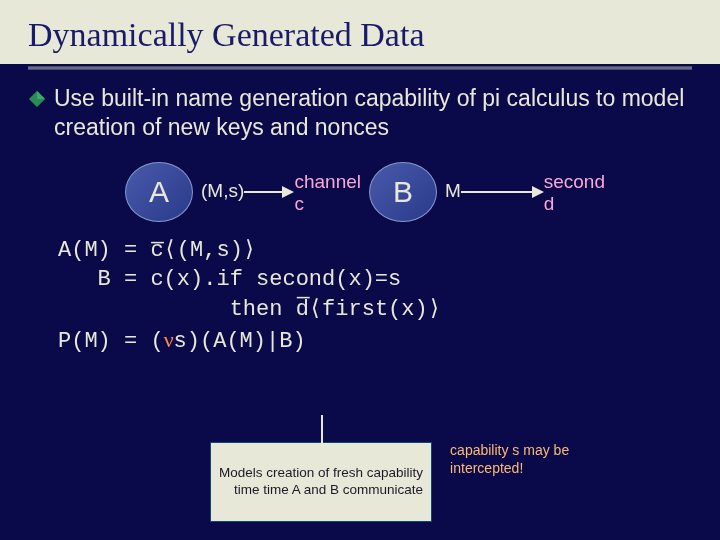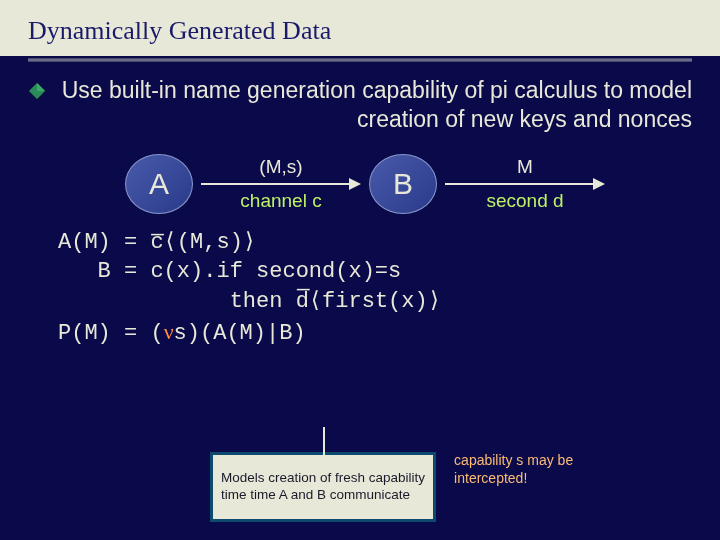--- a/index.html
+++ b/index.html
@@ -9,42 +9,41 @@
     background: #0a0a4a;
     font-family: Georgia, 'Times New Roman', serif;
     overflow: hidden;
     position: relative;
   }
   .title-block {
     background: #e8e8d8;
     padding: 16px 28px 10px 28px;
   }
   .title {
-    font-size: 26px;
+    font-size: 34px;
     color: #1a1a6a;
     font-weight: normal;
   }
   .title-underline {
     height: 4px;
     margin-left: 28px;
     margin-right: 28px;
     margin-top: 2px;
     background: linear-gradient(to bottom, #6a6a8a 0%, #6a6a8a 40%, #e8e8d8 40%, #e8e8d8 60%, #6a6a8a 60%, #6a6a8a 100%);
     border-top: 1px solid #4a4a6a;
     border-bottom: 1px solid #4a4a6a;
   }
   .content {
     padding: 14px 28px 10px 28px;
     color: #e8e8d8;
   }
   .bullet-row {
     display: flex;
     align-items: flex-start;
     gap: 8px;
-    text-align: right;
   }
   .bullet-text {
     font-size: 23px;
     line-height: 1.25;
     font-family: Verdana, Tahoma, sans-serif;
   }
   .diamond {
     flex-shrink: 0;
     margin-top: 6px;
   }
@@ -65,35 +64,35 @@
     display: flex;
     align-items: center;
     justify-content: center;
     font-family: Verdana, sans-serif;
     font-size: 30px;
     color: #e8e8d8;
     flex-shrink: 0;
   }
   .edge {
     display: flex;
-    flex-direction: column;
+    flex-direction: row;
     align-items: center;
     width: 160px;
     position: relative;
   }
   .edge-top {
     font-family: Verdana, sans-serif;
     font-size: 19px;
     color: #e8e8d8;
     margin-bottom: 2px;
   }
   .edge-bottom {
     font-family: Verdana, sans-serif;
     font-size: 19px;
-    color: #bef264;
+    color: #f9a8d4;
     margin-top: 2px;
   }
   .arrow-line {
     width: 100%;
     height: 8px;
     position: relative;
   }
   .arrow-line::before {
     content: "";
     position: absolute;
@@ -134,26 +133,26 @@
     bottom: 18px;
     left: 0;
     right: 0;
     display: flex;
     align-items: flex-start;
     padding-left: 210px;
   }
   .callout-box {
     background: #e8e8d8;
     color: #1a1a2a;
-    border: 3px solid #0c4a6e;
+    border: 1px solid #0c4a6e;
     font-family: Verdana, sans-serif;
     font-size: 13.5px;
     line-height: 1.25;
-    padding: 15px 8px;
-    text-align: left;
+    padding: 22px 8px;
+    text-align: right;
     position: relative;
   }
   .callout-pointer {
     position: absolute;
     width: 2px;
     background: #e8e8d8;
     top: -28px;
     left: 50%;
     height: 28px;
   }

